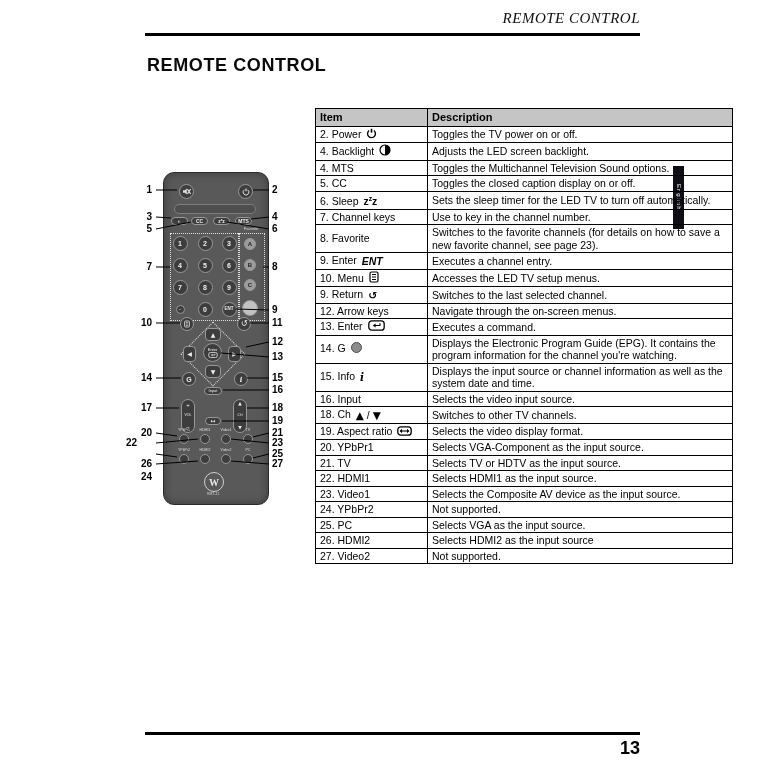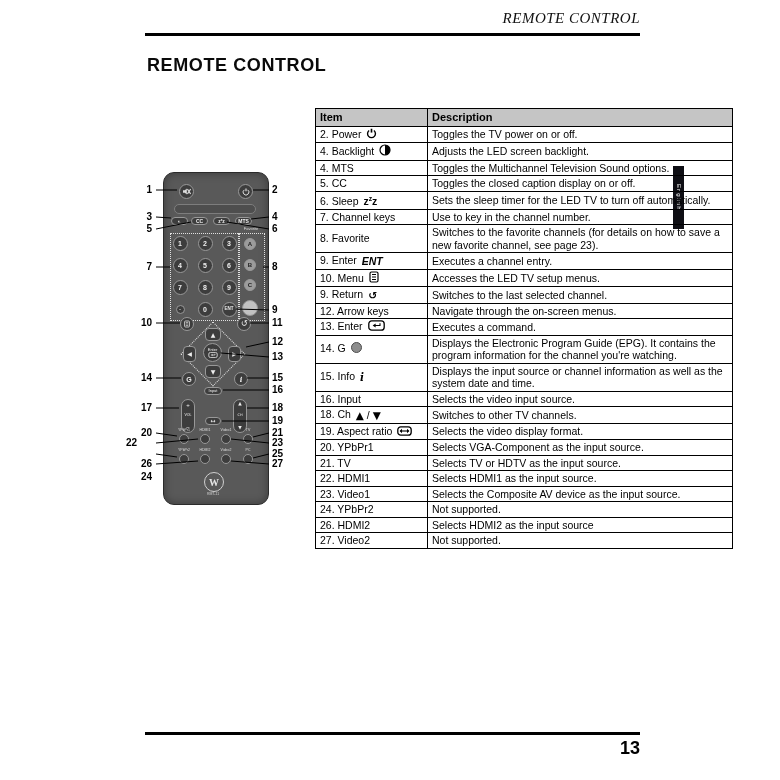--- a/index.html
+++ b/index.html
@@ -350,20 +350,24 @@
       </tr>
       <tr>
         <td class="item-cell"><span>23. Video1</span></td>
         <td>Selects the Composite AV device as the input source.</td>
       </tr>
       <tr>
         <td class="item-cell"><span>24. YPbPr2</span></td>
         <td>Not supported.</td>
       </tr>
       <tr>
+        <td class="item-cell"><span>25. PC</span></td>
+        <td>Selects VGA as the input source.</td>
+      </tr>
+      <tr>
         <td class="item-cell"><span>26. HDMI2</span></td>
         <td>Selects HDMI2 as the input source</td>
       </tr>
       <tr>
         <td class="item-cell"><span>27. Video2</span></td>
         <td>Not supported.</td>
       </tr>
     </tbody>
 </table>
 

